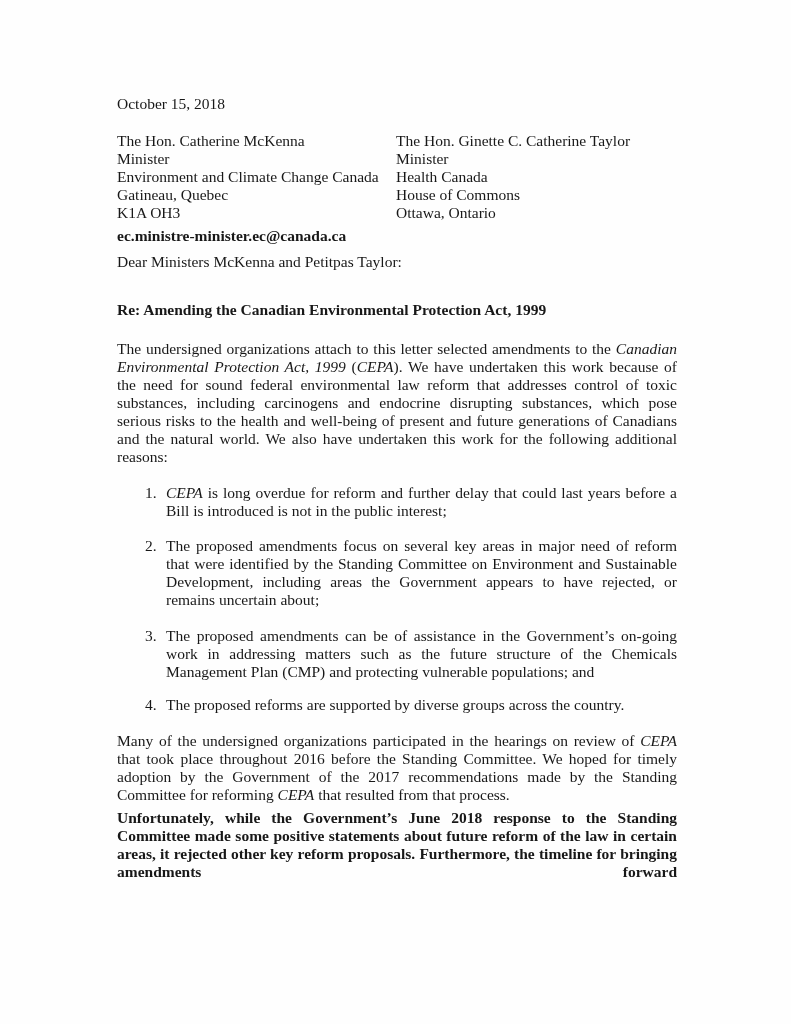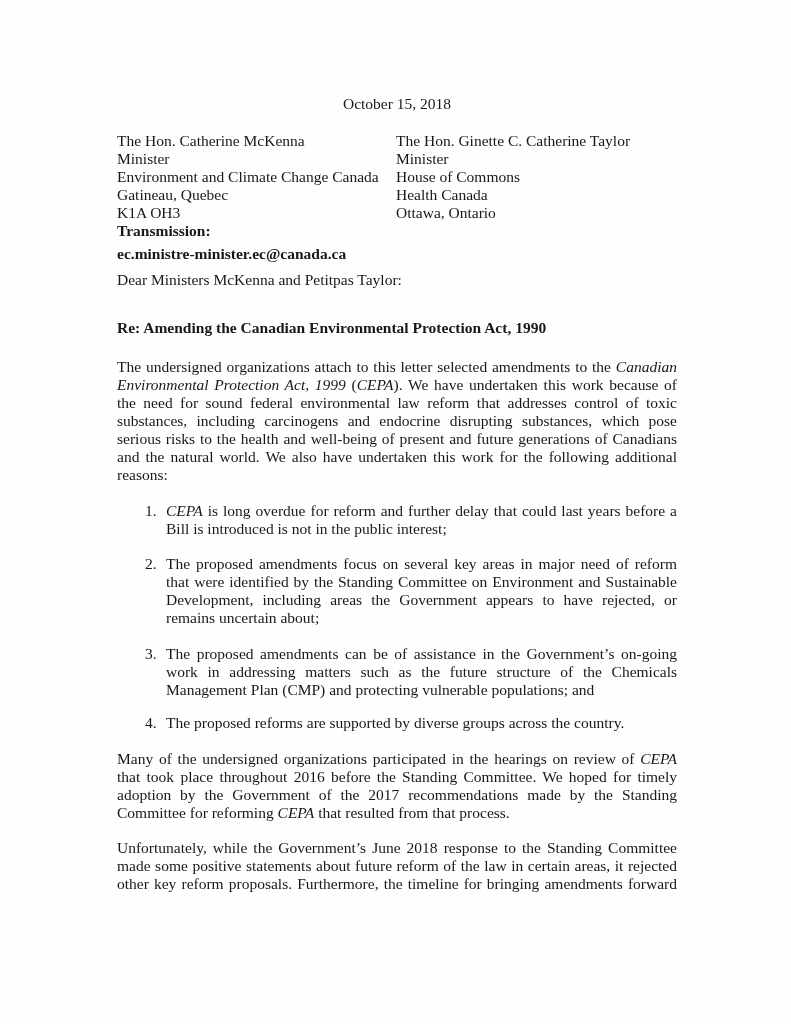--- a/index.html
+++ b/index.html
@@ -19,21 +19,21 @@
 
   .content {
     position: absolute;
     left: 117px;
     top: 95px;
     width: 560px;
   }
 
   p { margin: 0; padding: 0; }
 
-  .date-line { margin-bottom: 19px; text-align: center; }
+  .date-line { margin-bottom: 19px; }
 
   .address-block { display: flex; margin-bottom: 0; }
   .addr-col-left { flex: 0 0 279px; }
   .addr-col-right { flex: 1; }
 
   .transmission-label { font-weight: bold; }
 
   .email-row { display: flex; margin-top: 5px; margin-bottom: 8px; font-weight: bold; }
   .email-left { flex: 0 0 279px; }
   .email-right { flex: 1; }
@@ -47,55 +47,54 @@
   .justify-last { text-align-last: justify; }
 
   .list-item { display: flex; padding-left: 28px; }
   .li-gap-18 { margin-top: 18px; }
   .li-gap-17 { margin-top: 17px; }
   .li-gap-15 { margin-top: 15px; }
   .list-num { flex: 0 0 21px; }
   .list-text { flex: 1; text-align: justify; }
 
   .p-gap-18 { margin-top: 18px; }
-  .p-gap-17 { margin-top: 17px; }
+  .p-gap-17 { margin-top: 5px; font-weight: bold; }
 </style>
 </head>
 <body>
 
 <div class="page">
   <div class="content">
 
     <p class="date-line">October 15, 2018</p>
 
     <div class="address-block">
       <div class="addr-col-left">
         <p>The Hon. Catherine McKenna</p>
         <p>Minister</p>
         <p>Environment and Climate Change Canada</p>
         <p>Gatineau, Quebec</p>
         <p>K1A OH3</p>
       </div>
       <div class="addr-col-right">
         <p>The Hon. Ginette C. Catherine Taylor</p>
         <p>Minister</p>
+        <p>Health Canada</p>
         <p>House of Commons</p>
-        <p>Health Canada</p>
         <p>Ottawa, Ontario</p>
       </div>
     </div>
 
-    <p class="transmission-label">Transmission:</p>
     <div class="email-row">
       <p class="email-left">ec.ministre-minister.ec@canada.ca</p>
     </div>
 
     <p class="salutation">Dear Ministers McKenna and Petitpas Taylor:</p>
 
-    <p class="subject-line">Re: Amending the Canadian Environmental Protection Act, 1990</p>
+    <p class="subject-line">Re: Amending the Canadian Environmental Protection Act, 1999</p>
 
     <p class="para"><span>The undersigned organizations attach to this letter selected amendments to the </span><i>Canadian Environmental Protection Act, 1999</i><span> (</span><i>CEPA</i><span>). We have undertaken this work because of the need for sound federal environmental law reform that addresses control of toxic substances, including carcinogens and endocrine disrupting substances, which pose serious risks to the health and well-being of present and future generations of Canadians and the natural world. We also have undertaken this work for the following additional reasons:</span></p>
 
     <div class="list">
       <div class="list-item li-gap-18">
         <span class="list-num">1.</span>
         <span class="list-text"><i>CEPA</i><span> is long overdue for reform and further delay that could last years before a Bill is introduced is not in the public interest;</span></span>
       </div>
       <div class="list-item li-gap-17">
         <span class="list-num">2.</span>

